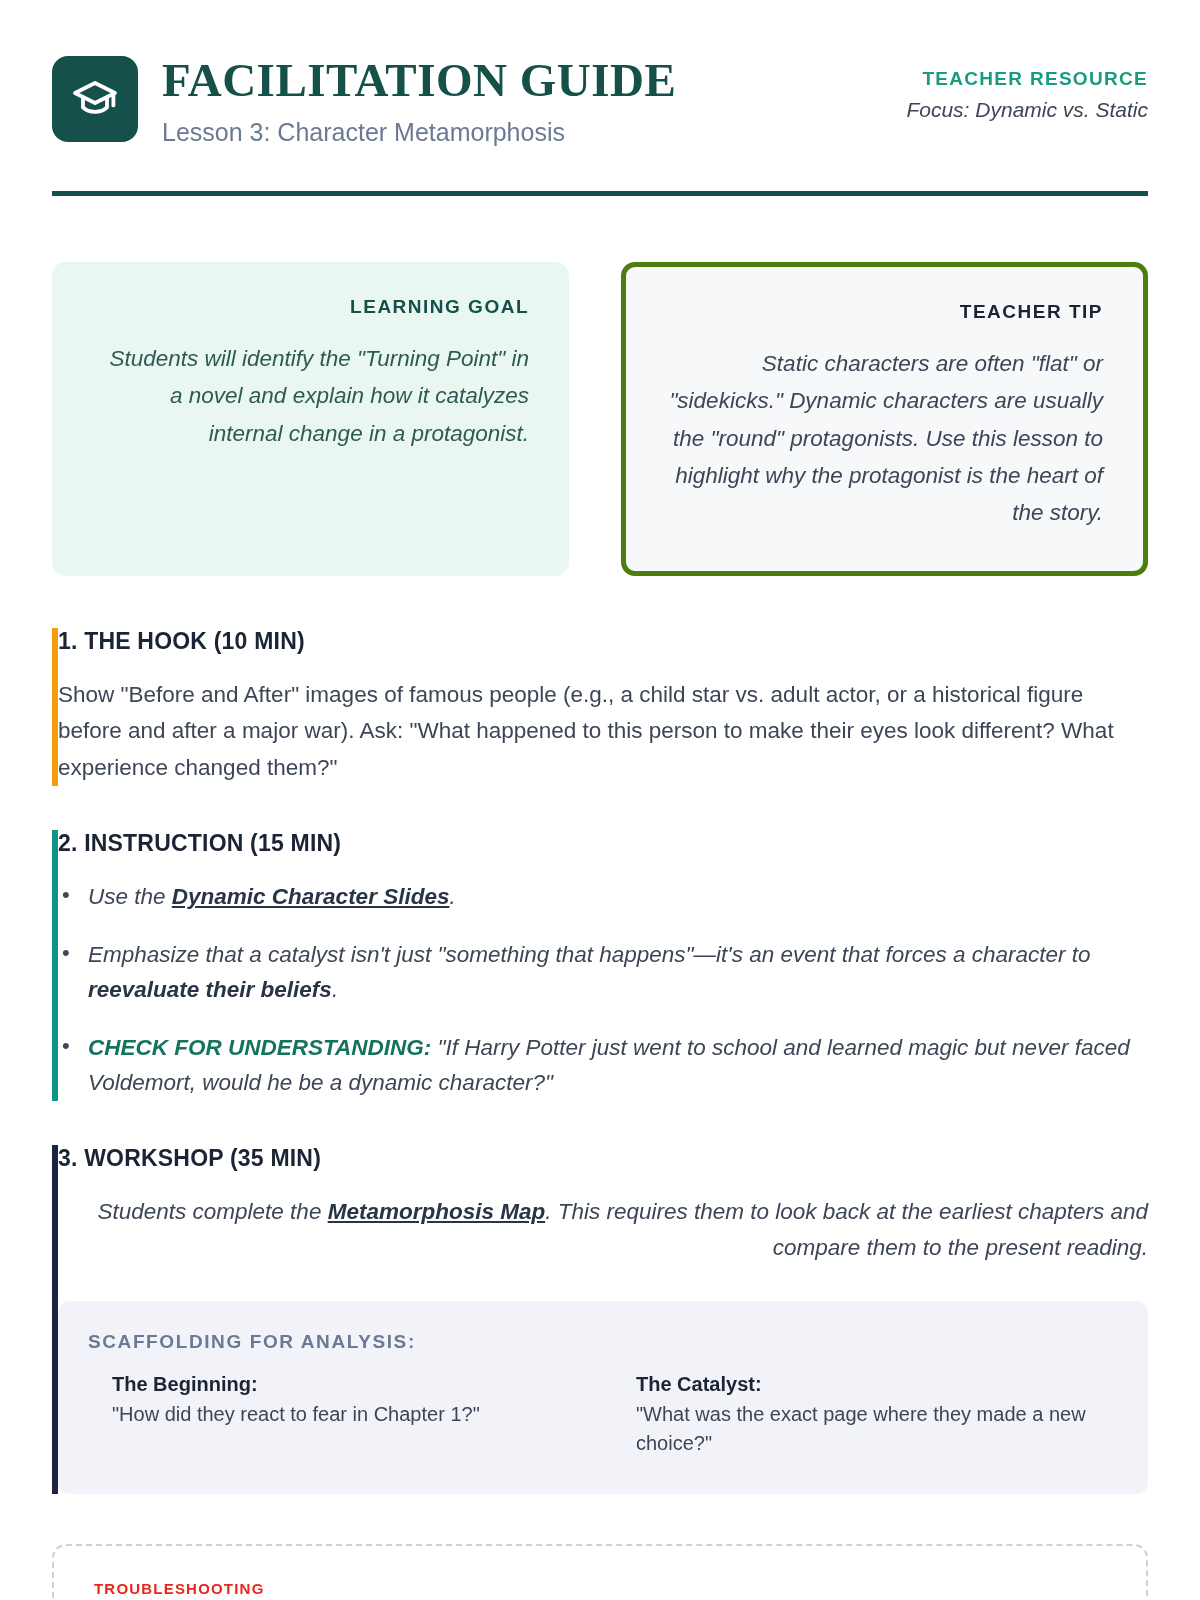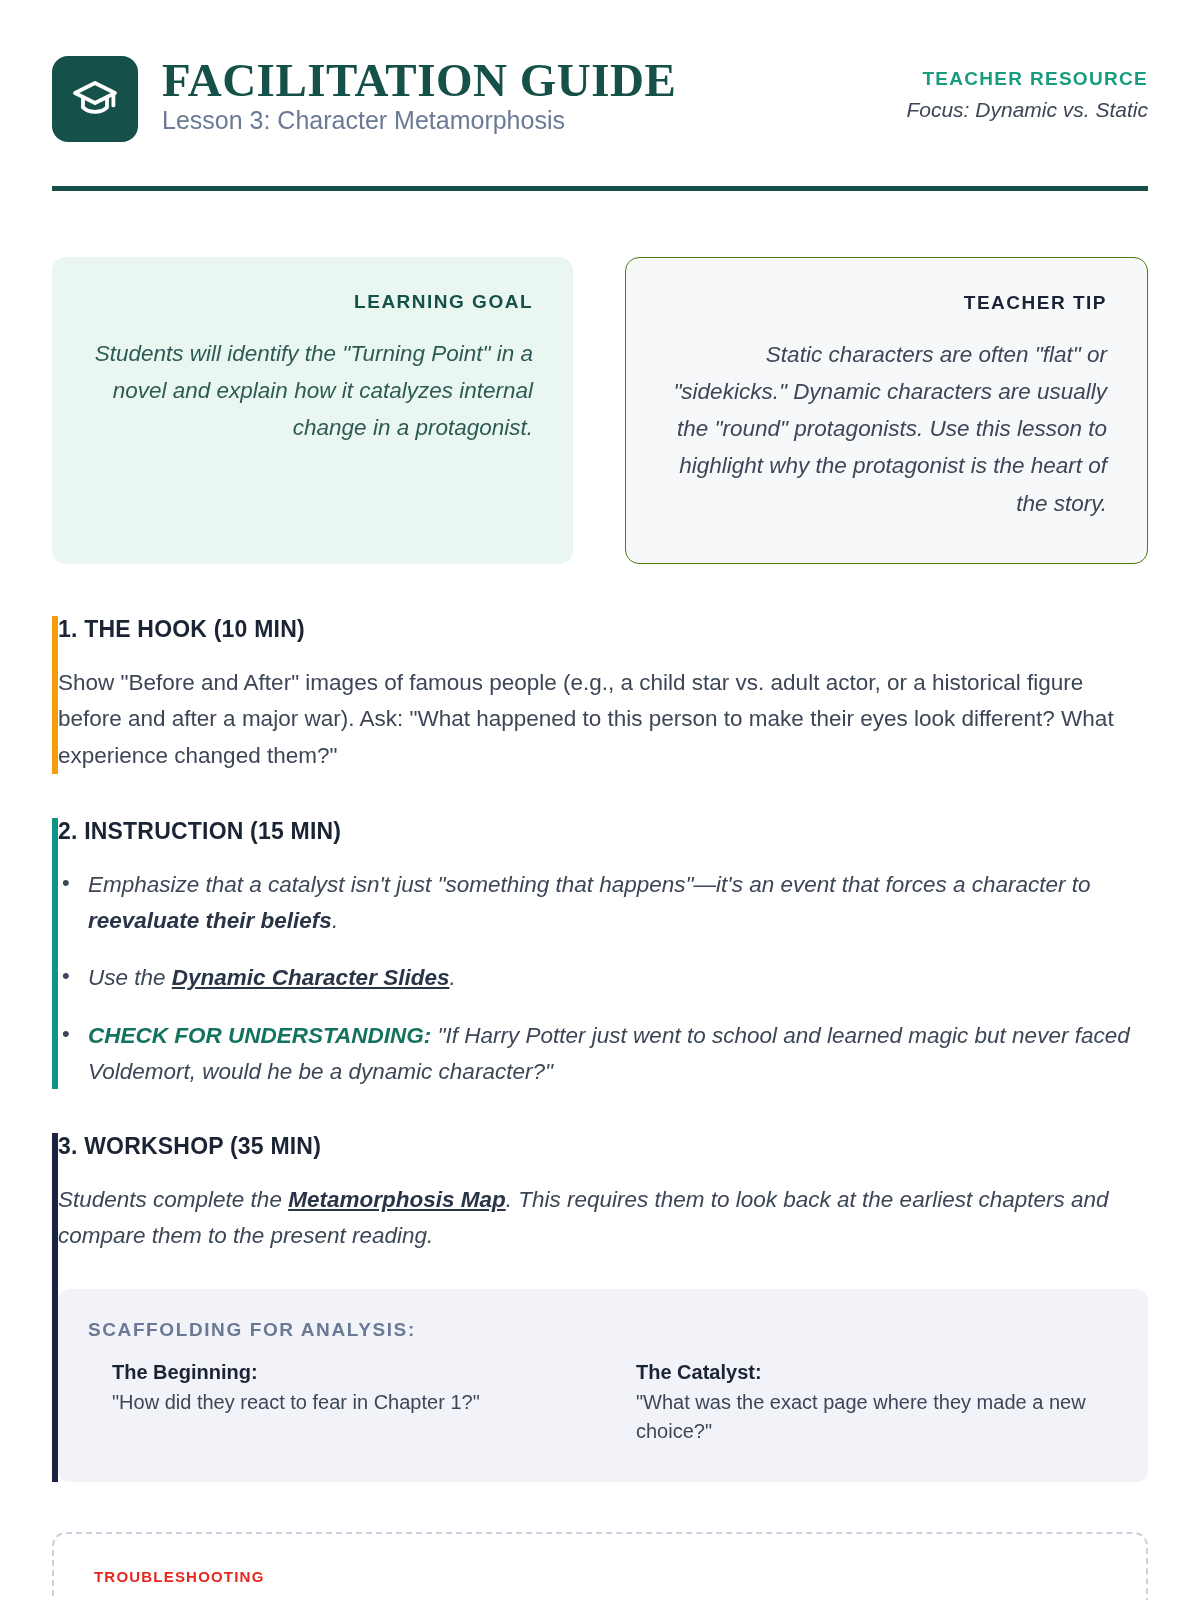--- a/index.html
+++ b/index.html
@@ -55,21 +55,21 @@
     font-size: 47px;
     font-weight: bold;
     letter-spacing: 0.5px;
     color: #155049;
     line-height: 1.05;
   }
 
   .doc-subtitle {
     font-size: 25px;
     color: #6B7A94;
-    margin-top: 0;
+    margin-top: 12px;
     line-height: 1.2;
   }
 
   .header-right {
     text-align: right;
     padding-top: 16px;
   }
 
   .resource-tag {
     font-size: 19px;
@@ -105,21 +105,21 @@
     padding: 34px 40px 40px 40px;
     min-height: 307px;
   }
 
   .card-goal {
     background: #EAF7F1;
   }
 
   .card-tip {
     background: #F7F8FA;
-    border: 1px solid #4d7c0f;
+    border: 5px solid #4d7c0f;
   }
 
   .card-label {
     font-size: 19px;
     font-weight: bold;
     letter-spacing: 1.5px;
     margin-bottom: 22px;
   }
   .card-goal .card-label { color: #15504A; }
   .card-tip .card-label { color: #1B2434; }
@@ -149,21 +149,21 @@
     color: #1B2434;
     letter-spacing: 0.2px;
     margin-bottom: 22px;
   }
 
   .section-text {
     font-size: 22.5px;
     color: #3C4656;
     line-height: 1.62;
   }
-  .section-text-italic { font-style: italic; }
+  .section-text-italic { font-style: italic; text-align: right; }
 
   .bullets { list-style: none; }
 
   .bullets li {
     position: relative;
     padding-left: 30px;
     font-size: 22.5px;
     font-style: italic;
     color: #3C4656;
     line-height: 1.58;
@@ -296,24 +296,24 @@
 
     <div class="section section-hook">
       <div class="section-title">1. THE HOOK (10 MIN)</div>
       <div class="section-text">Show "Before and After" images of famous people (e.g., a child star vs. adult actor, or a historical figure before and after a major war). Ask: "What happened to this person to make their eyes look different? What experience changed them?"</div>
     </div>
 
     <div class="section section-instruction">
       <div class="section-title">2. INSTRUCTION (15 MIN)</div>
       <ul class="bullets">
         <li>
-          <span>Emphasize that a catalyst isn't just "something that happens"—it's an event that forces a character to </span><span class="strong-plain">reevaluate their beliefs</span><span>.</span>
+          <span>Use the </span><span class="strong-link">Dynamic Character Slides</span><span>.</span>
         </li>
         <li>
-          <span>Use the </span><span class="strong-link">Dynamic Character Slides</span><span>.</span>
+          <span>Emphasize that a catalyst isn't just "something that happens"—it's an event that forces a character to </span><span class="strong-plain">reevaluate their beliefs</span><span>.</span>
         </li>
         <li>
           <span class="cfu-label">CHECK FOR UNDERSTANDING:</span><span> "If Harry Potter just went to school and learned magic but never faced Voldemort, would he be a dynamic character?"</span>
         </li>
       </ul>
     </div>
 
     <div class="section section-workshop">
       <div class="section-title">3. WORKSHOP (35 MIN)</div>
       <div class="section-text section-text-italic">

